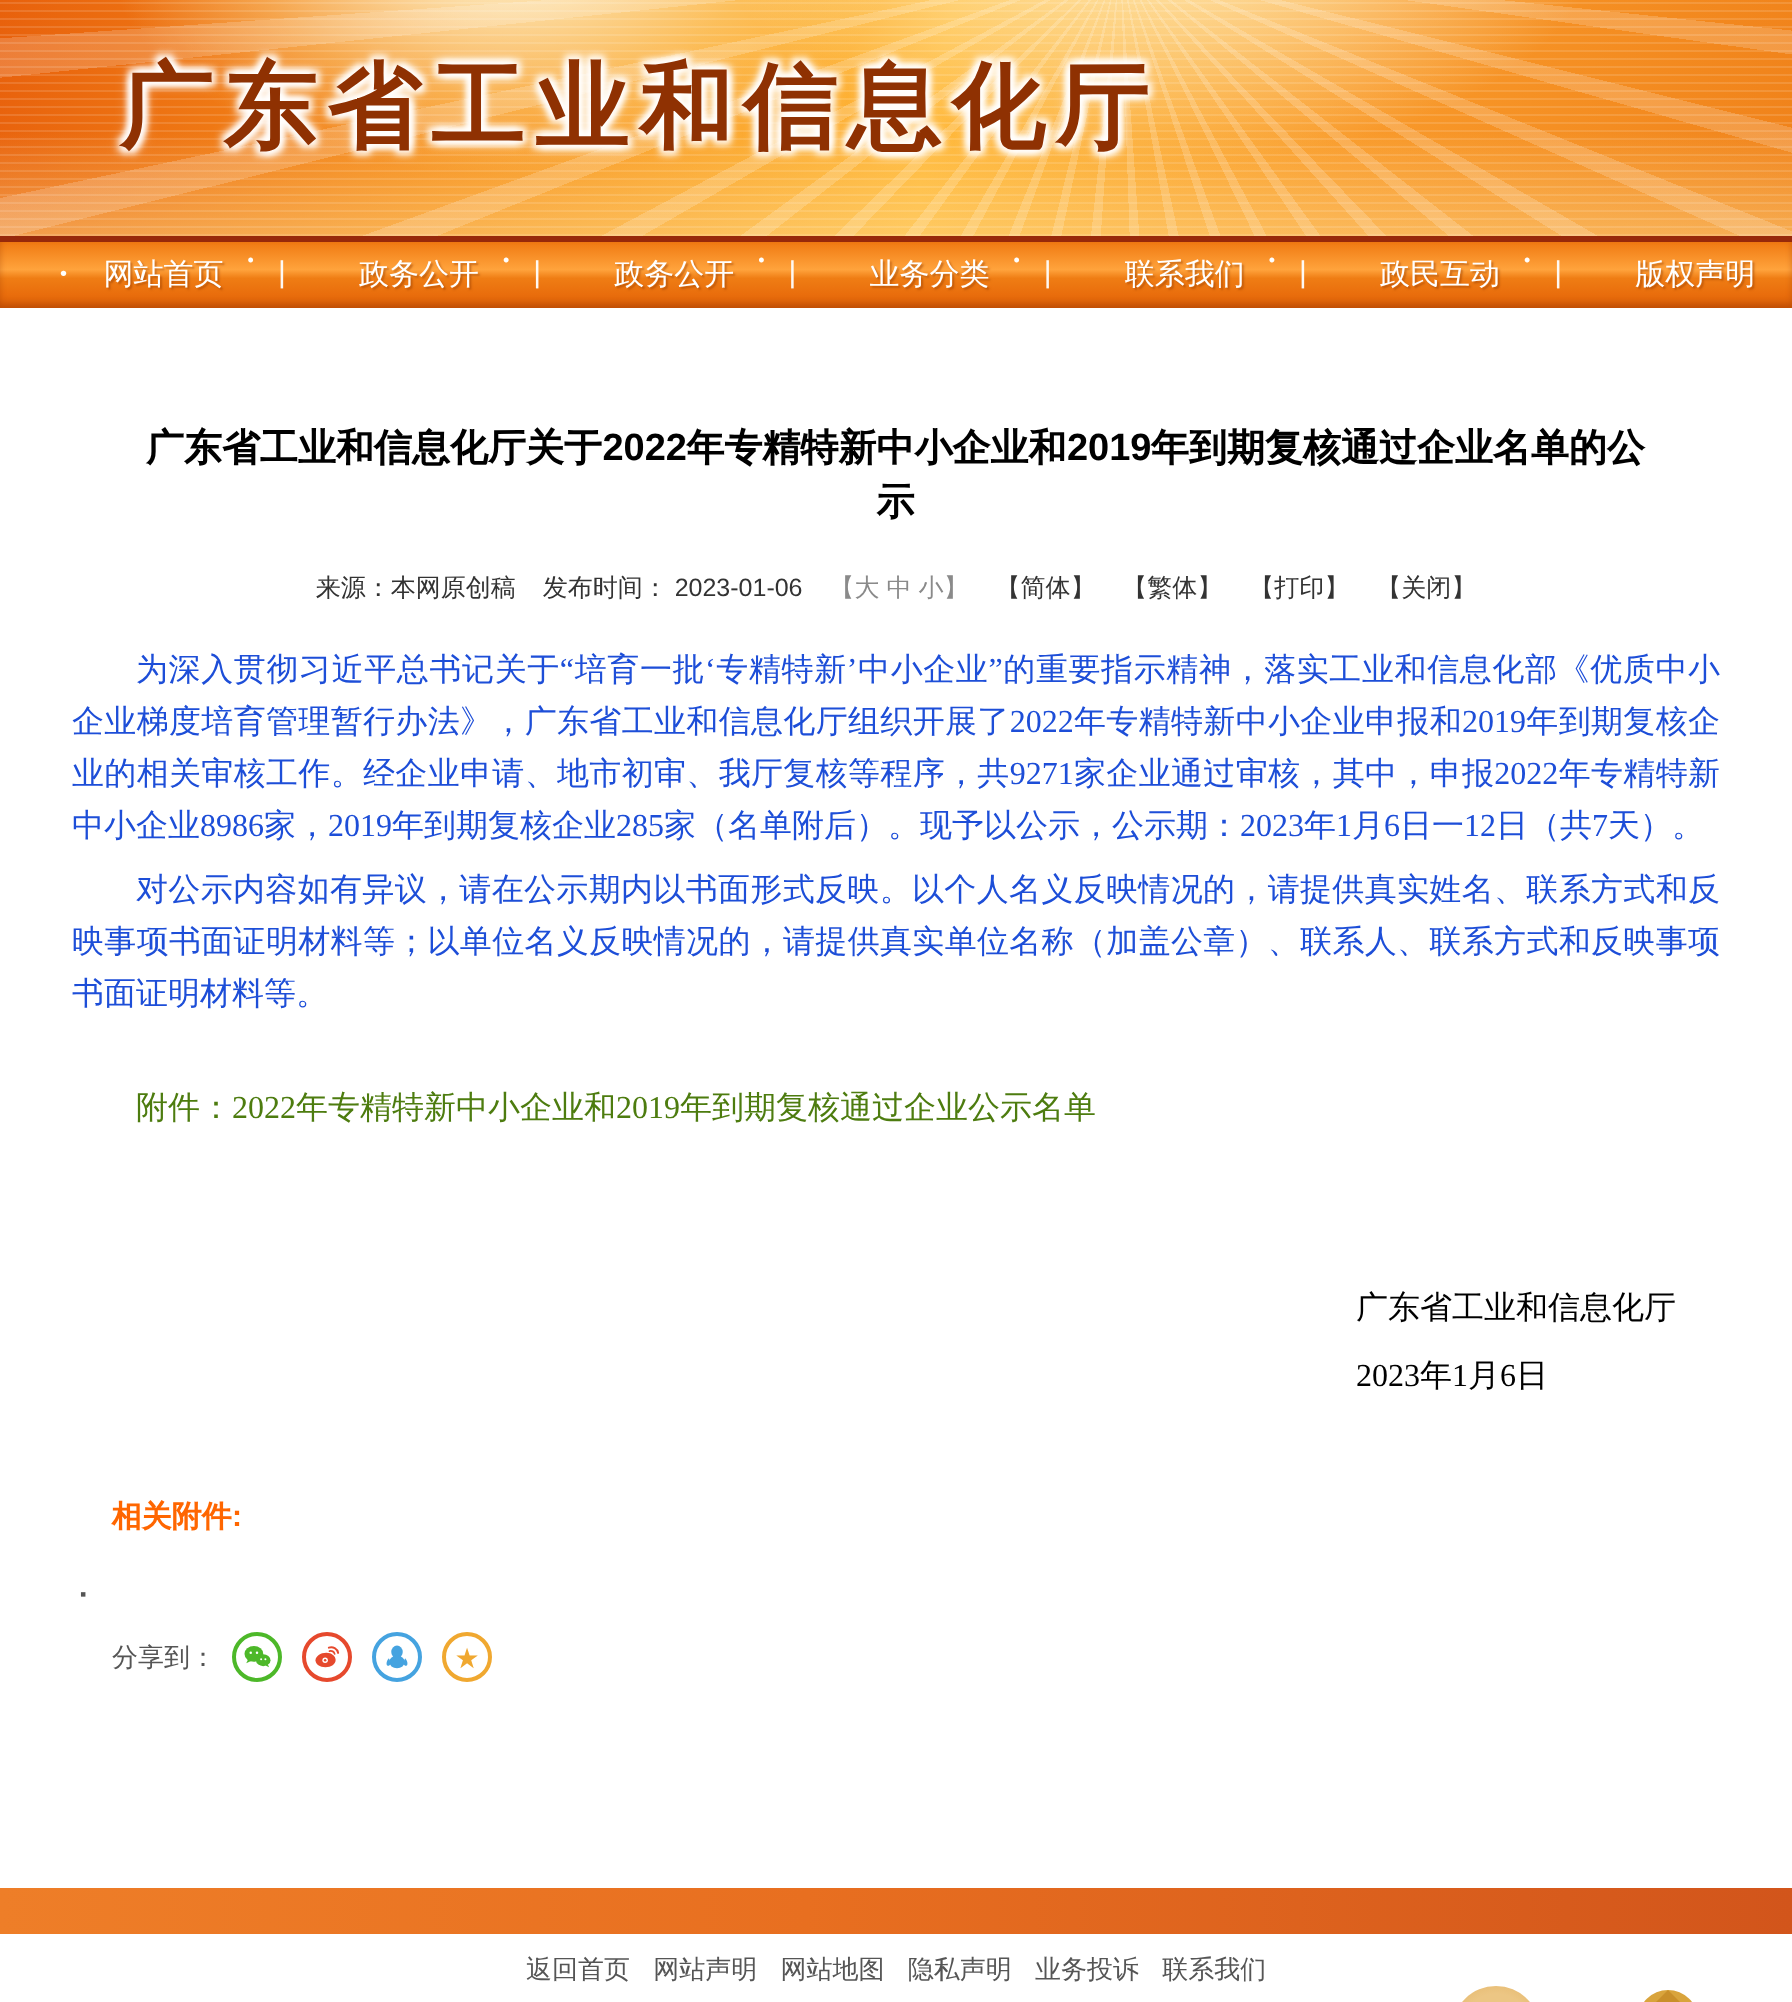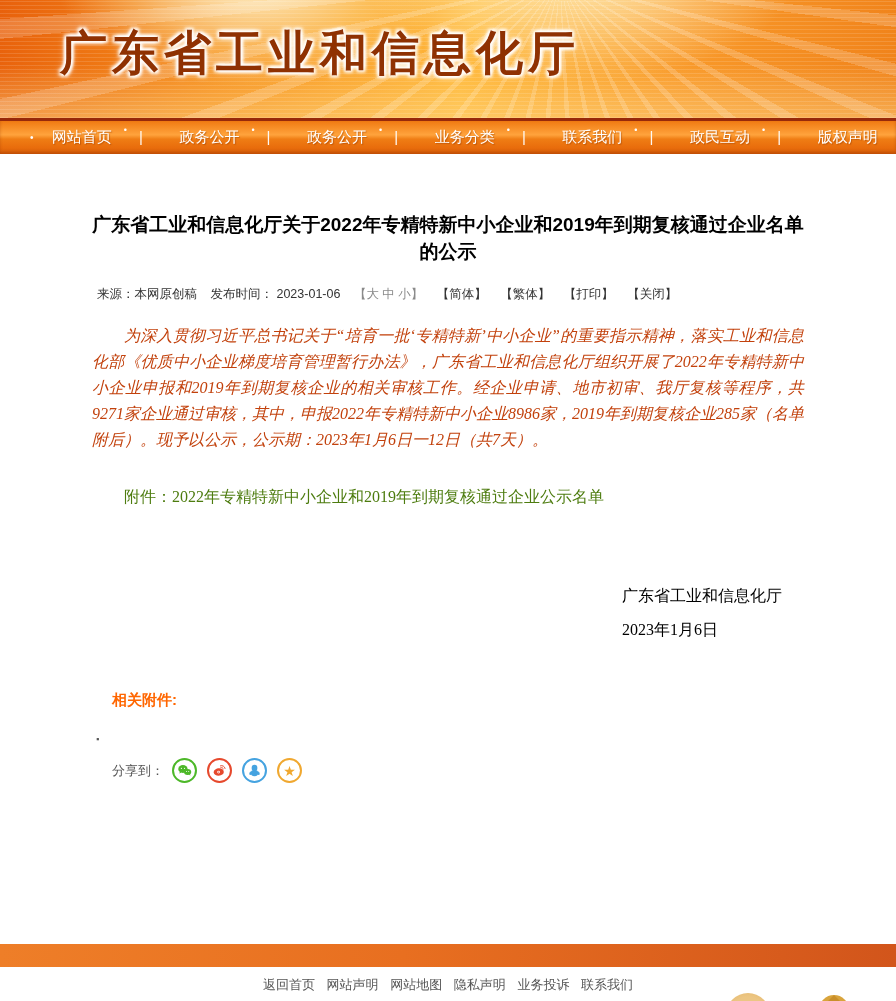--- a/index.html
+++ b/index.html
@@ -42,33 +42,33 @@
     box-shadow:inset 0 -2px 3px rgba(140,45,0,.35);
   }
   .lead-dot{font-size:10px;margin-left:30px;}
   .nav-items{display:flex;flex:1;justify-content:space-around;align-items:center;}
   .nav-unit{display:inline-flex;align-items:flex-start;gap:12px;}
   .nav-link{color:#fff;text-decoration:none;text-shadow:1px 1px 1px rgba(150,60,0,.5);cursor:pointer;}
   .nav-unit .dot{font-size:9px;transform:translateY(-3px);}
   .nav-unit .bar{font-weight:400;opacity:.95;}
   .nav-unit:last-child .dot,.nav-unit:last-child .bar{display:none;}
   
-  .content{padding:0 92px;}
+  .content{padding:0 36px;}
   .article-title{
     margin:57px auto 0;max-width:752px;text-align:center;
     font-size:19px;font-weight:bold;line-height:27px;color:#000;
   }
-  .meta{margin-top:21px;font-size:12.5px;color:#333;}
+  .meta{margin-top:21px;text-align:center;font-size:12.5px;color:#333;}
   .meta span{margin:0 5px;}
   .meta .dim{color:#8a8a8a;}
   .meta .ctl{cursor:pointer;}
   .article-body{margin-top:20px;font-family:"Liberation Serif","DejaVu Serif",serif;}
   .body-p{
-    margin:6px 0 0;font-size:16px;line-height:26px;color:#c2410c;
-    text-indent:2em;text-align:justify;font-style:italic;
+    margin:6px 0 0;font-size:16px;line-height:26px;color:#1d4ed8;
+    text-indent:2em;text-align:justify;
   }
   .attach-line{
     margin-top:31px;font-family:"Liberation Serif","DejaVu Serif",serif;
     font-size:16px;line-height:26px;color:#4d7c0f;text-indent:2em;
   }
   .sig-org{
     margin-top:76px;text-align:right;padding-right:22px;
     font-family:"Liberation Serif","DejaVu Serif",serif;font-size:16px;color:#000;
   }
   .sig-date{
@@ -182,20 +182,21 @@
     <span class="ctl">【简体】</span>
     <span class="ctl">【繁体】</span>
     <span class="ctl">【打印】</span>
     <span class="ctl">【关闭】</span>
   </div>
 
   <div class="article-body">
 
       <p class="body-p">为深入贯彻习近平总书记关于“培育一批‘专精特新’中小企业”的重要指示精神，落实工业和信息化部《优质中小企业梯度培育管理暂行办法》，广东省工业和信息化厅组织开展了2022年专精特新中小企业申报和2019年到期复核企业的相关审核工作。经企业申请、地市初审、我厅复核等程序，共9271家企业通过审核，其中，申报2022年专精特新中小企业8986家，2019年到期复核企业285家（名单附后）。现予以公示，公示期：2023年1月6日一12日（共7天）。</p>
 
+      <p class="body-p">对公示内容如有异议，请在公示期内以书面形式反映。以个人名义反映情况的，请提供真实姓名、联系方式和反映事项书面证明材料等；以单位名义反映情况的，请提供真实单位名称（加盖公章）、联系人、联系方式和反映事项书面证明材料等。</p>
     </div>
 
   <p class="attach-line">附件：2022年专精特新中小企业和2019年到期复核通过企业公示名单</p>
 
   <div class="sig-org">广东省工业和信息化厅</div>
   <div class="sig-date">2023年1月6日</div>
 
 
   <div class="rel-heading">相关附件:</div>
 

